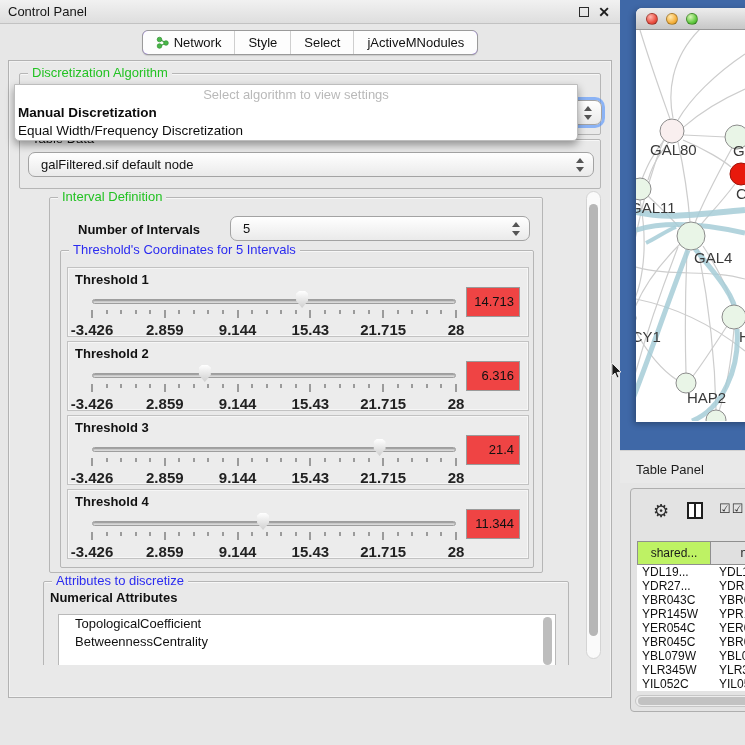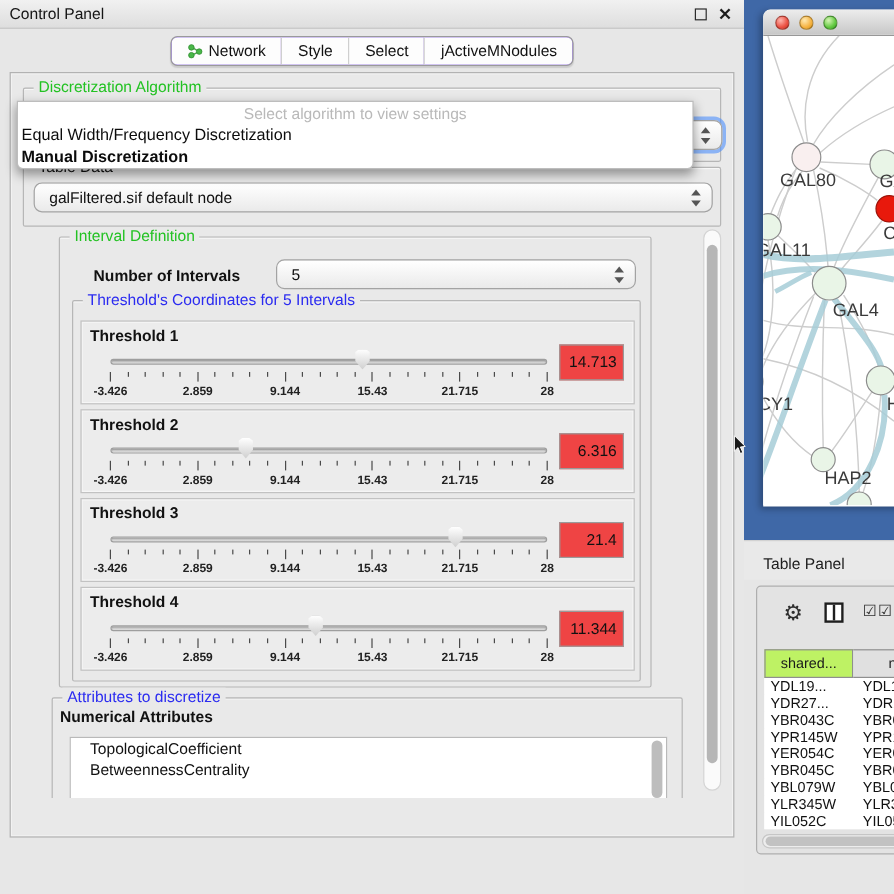--- a/index.html
+++ b/index.html
@@ -71,21 +71,21 @@
     background:linear-gradient(#bcbcbc,#dedede); box-shadow:inset 0 1px 1px rgba(0,0,0,.18); }
   .thumb { position:absolute; top:1px; width:15px; height:17px; transform:translateX(-50%);
     background:linear-gradient(#ffffff,#cfcfcf);
     clip-path:polygon(30% 0%,70% 0%,90% 14%,90% 58%,50% 100%,10% 58%,10% 14%);
     filter:drop-shadow(0 0 1px #808080); }
   .ticks { position:absolute; left:0; right:0; top:20px; height:10px; }
   .ticks span { position:absolute; top:0; width:1px; background:#4a4a4a; transform:translateX(-50%); }
   .ticks span.minor { height:4px; }
   .ticks span.major { height:8px; }
   .ticklabels { position:absolute; left:0; right:0; top:31px; height:12px; }
-  .ticklabels span { position:absolute; transform:translateX(-50%); font-size:10px; font-weight:bold; color:#222; white-space:nowrap; }
+  .ticklabels span { position:absolute; transform:translateX(-50%); font-size:15px; font-weight:bold; color:#222; white-space:nowrap; }
   .thr-value { position:absolute; right:8px; top:19px; width:54px; height:30px; background:#ef4444;
     border:1px solid #9a9a9a; text-align:right; line-height:28px; padding-right:5px; font-size:13px; }
 
   #fs-attrs { left:28px; top:392px; width:526px; height:96px; }
   .attrs-head { position:absolute; left:6px; top:8px; font-weight:bold; }
   .listbox { position:absolute; left:14px; top:32px; width:498px; height:62px; background:#fff; border:1px solid #b9b9b9; overflow:hidden; }
   .listbox .li { height:18px; line-height:18px; padding-left:16px; font-size:13px; white-space:nowrap; }
   .lscroll { position:absolute; right:3px; top:2px; width:9px; height:48px; background:#bdbdbd; border-radius:5px; }
 
   .apply-row { position:absolute; left:1px; right:1px; top:604px; height:33px; border-top:1px solid #cfcfcf;
@@ -177,22 +177,22 @@
 
       <div class="fs" id="fs-algo">
         <span class="fs-legend lg-green">Discretization Algorithm</span>
         <div class="combo focused" id="algo-combo">
             <span class="spin"></span>
           </div>
       </div>
 
       <div class="popup">
         <div class="popup-hint">Select algorithm to view settings</div>
+        <div class="popup-item sel">Manual Discretization</div>
         <div class="popup-item">Equal Width/Frequency Discretization</div>
-        <div class="popup-item sel">Manual Discretization</div>
       </div>
 
       <div class="fs" id="fs-tdata">
         <span class="fs-legend lg-black">Table Data</span>
         <div class="combo" id="tdata-combo">
           <span>galFiltered.sif default node</span>
           <span class="spin"></span>
         </div>
       </div>
 

